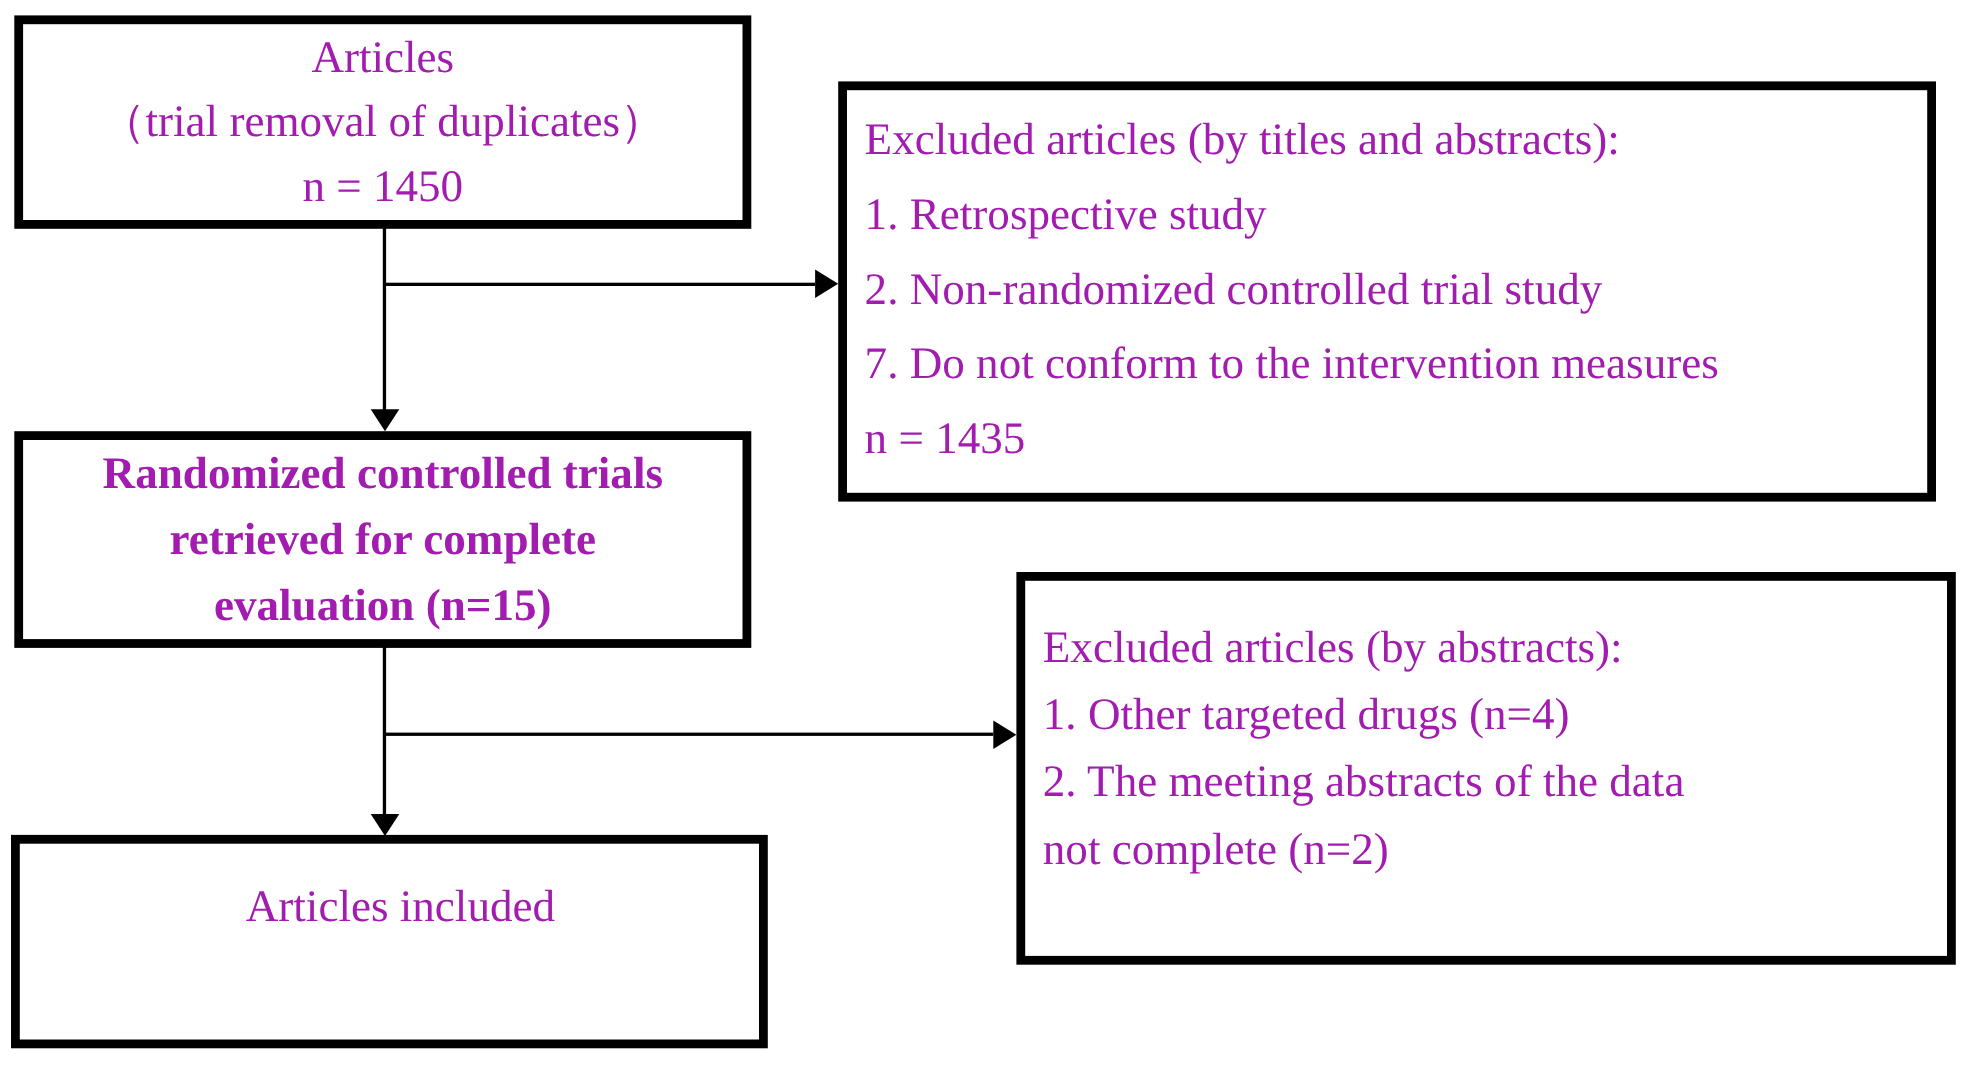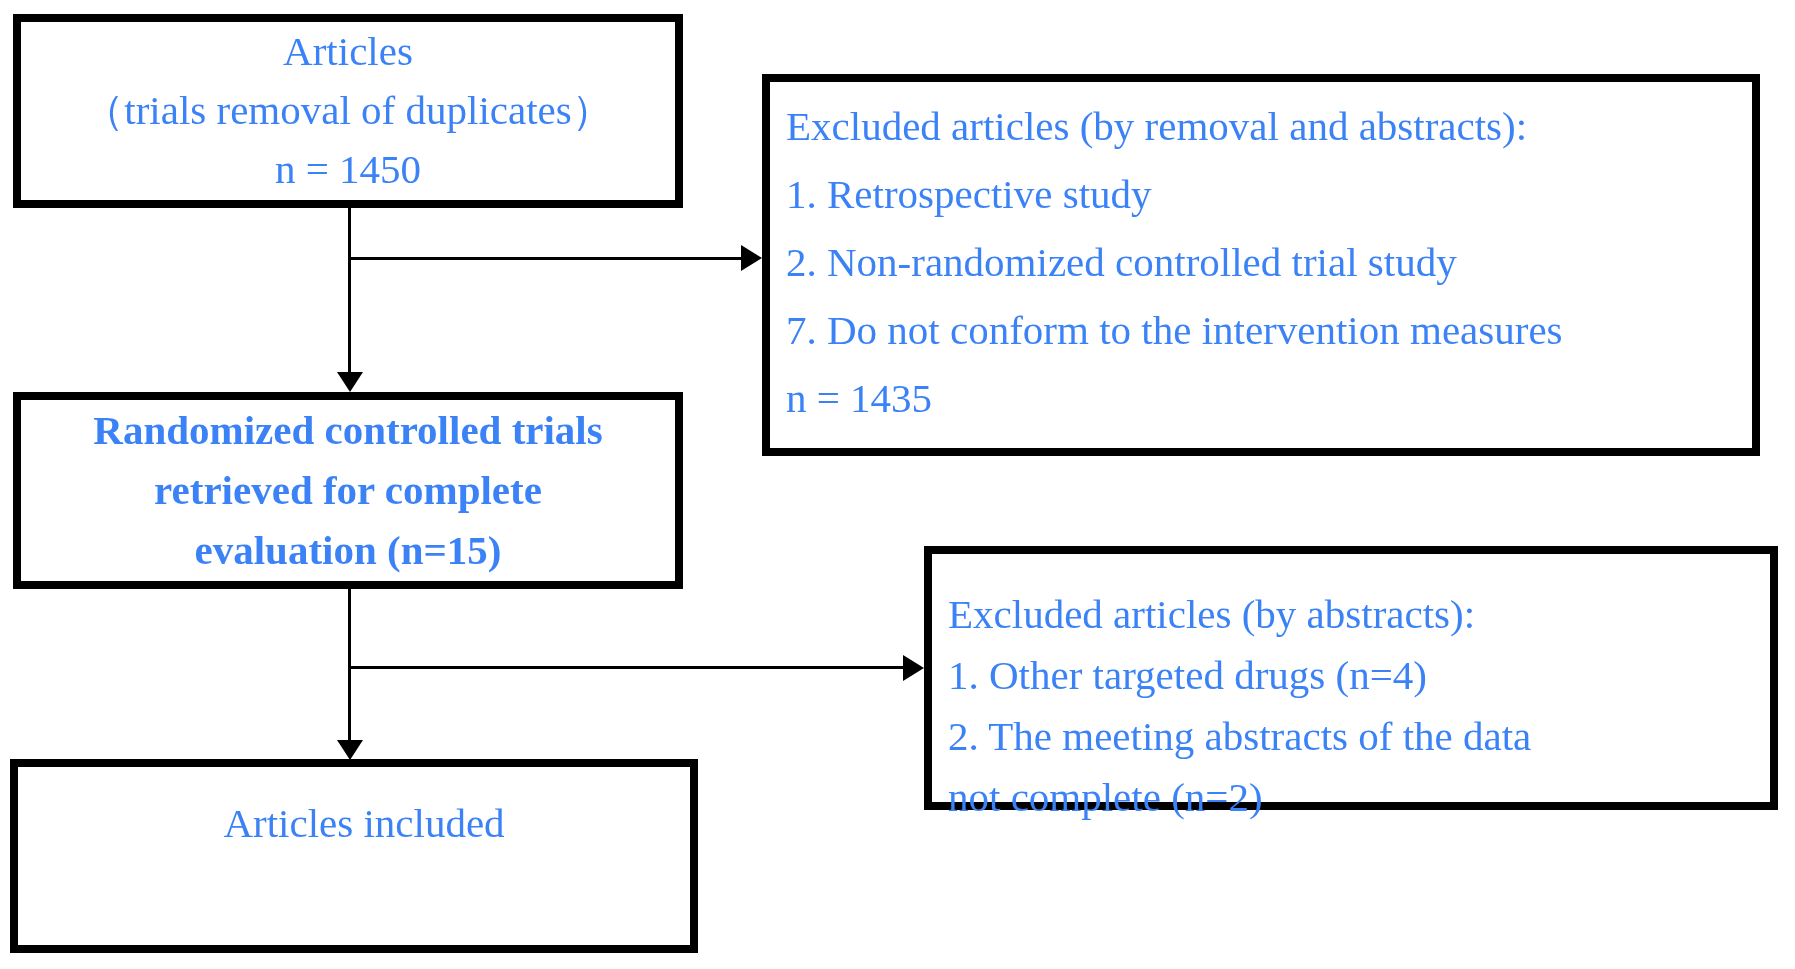--- a/index.html
+++ b/index.html
@@ -6,21 +6,21 @@
     margin: 0;
     padding: 0;
     background: #ffffff;
   }
   .canvas {
     position: relative;
     width: 1795px;
     height: 969px;
     background: #ffffff;
     font-family: "Liberation Serif", "DejaVu Serif", serif;
-    color: #3b82f6;
+    color: #a21caf;
     overflow: hidden;
   }
   .box {
     position: absolute;
     box-sizing: border-box;
     border: 8px solid #000000;
     background: #ffffff;
     font-size: 41px;
   }
   .box.centered { text-align: center; }
@@ -32,21 +32,21 @@
   
   #box-b { left: 762px; top: 74px;  width: 998px; height: 382px; padding: 10px 10px 0 16px; }
   #box-b .tline { line-height: 68px; }
   
   #box-c { left: 13px;  top: 392px; width: 670px; height: 197px; }
   #box-c .tline { line-height: 60px; font-weight: bold; }
   
   #box-d { left: 10px;  top: 759px; width: 688px; height: 194px; padding-top: 26px; padding-left: 20px; }
   #box-d .tline { line-height: 60px; }
   
-  #box-e { left: 924px; top: 546px; width: 854px; height: 264px; padding: 30px 8px 0 16px; }
+  #box-e { left: 924px; top: 520px; width: 854px; height: 357px; padding: 30px 8px 0 16px; }
   #box-e .tline { line-height: 61px; }
 
   .vline, .hline {
     position: absolute;
     background: #000000;
   }
   .vline { width: 3px; }
   .hline { height: 3px; }
   #conn-a-c-line   { left: 348px; top: 207px; height: 167px; }
   #conn-a-c-head   { position: absolute; left: 337px; top: 372px; width: 0; height: 0;
@@ -65,26 +65,26 @@
                      border-top: 13px solid transparent; border-bottom: 13px solid transparent;
                      border-left: 21px solid #000000; }
 </style>
 </head>
 <body>
 
 <div class="canvas">
 
   <div class="box centered" id="box-a">
     <span class="tline">Articles</span>
-    <span class="tline">（trials removal of duplicates）</span>
+    <span class="tline">（trial removal of duplicates）</span>
     <span class="tline">n = 1450</span>
   </div>
 
   <div class="box lefted" id="box-b">
-    <span class="tline">Excluded articles (by removal and abstracts):</span>
+    <span class="tline">Excluded articles (by titles and abstracts):</span>
     <span class="tline">1. Retrospective study</span>
     <span class="tline">2. Non-randomized controlled trial study</span>
     <span class="tline">7. Do not conform to the intervention measures</span>
     <span class="tline">n = 1435</span>
   </div>
 
   <div class="box centered" id="box-c">
     <span class="tline">Randomized controlled trials</span>
     <span class="tline">retrieved for complete</span>
     <span class="tline">evaluation (n=15)</span>

